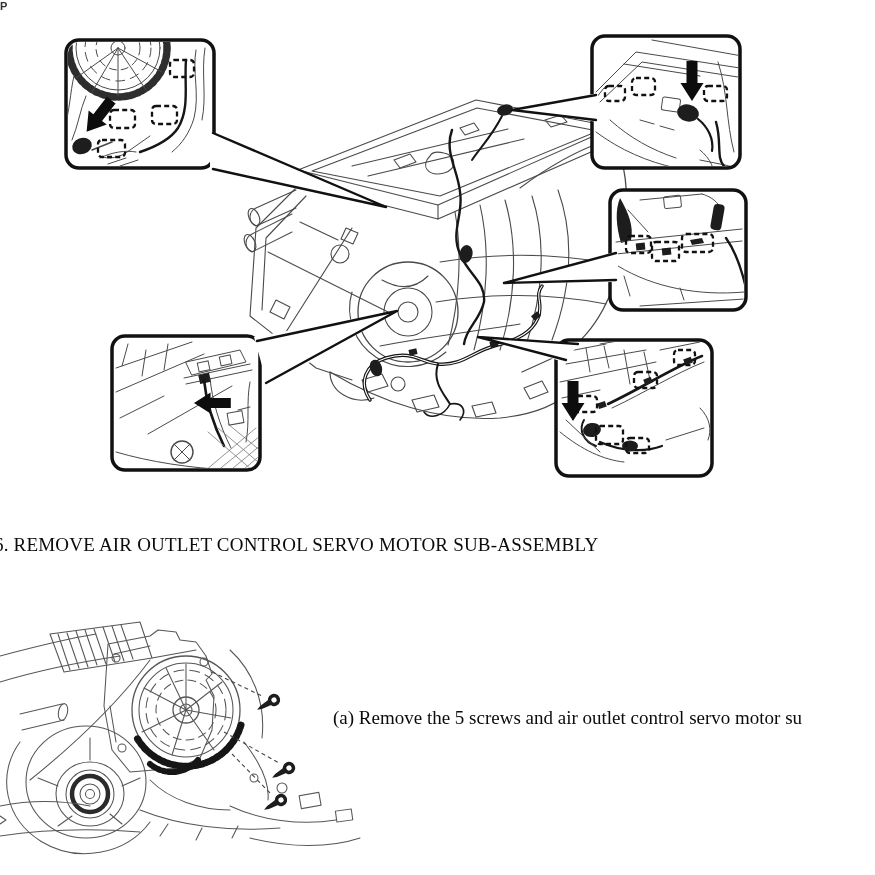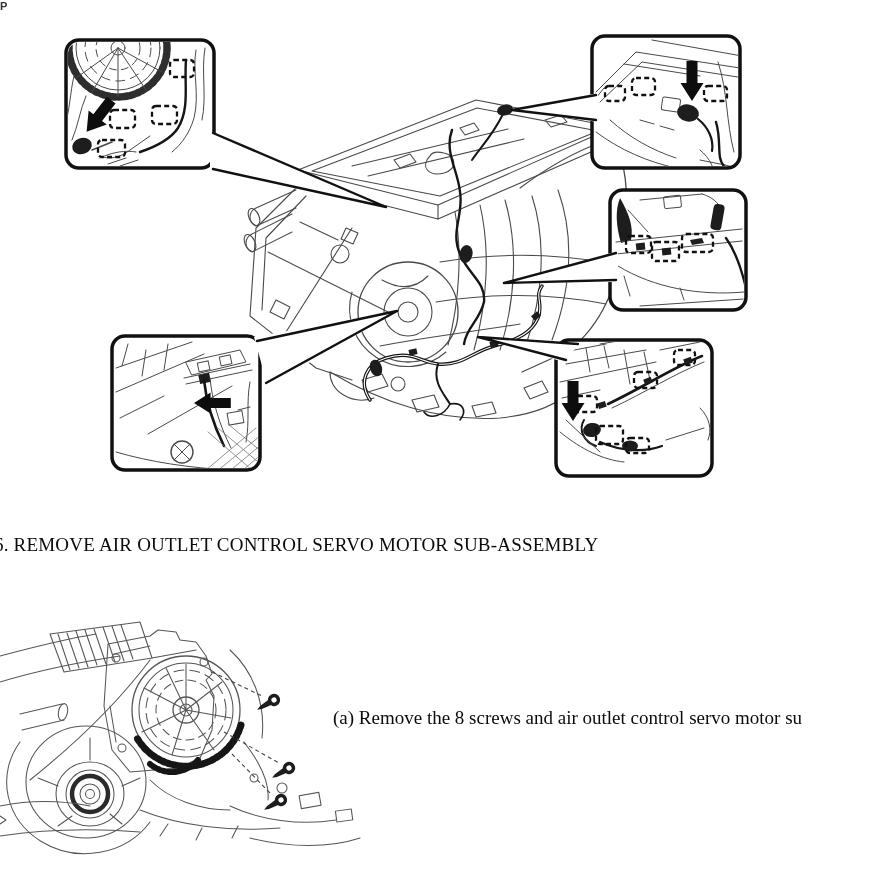--- a/index.html
+++ b/index.html
@@ -346,15 +346,15 @@
       <path d="M5,-3 L15,-1.8 L19.5,0 L15,1.8 L5,3 Z" fill="#1d1d1d"></path>
     </g>
     <g transform="translate(281,190) rotate(150)">
       <circle r="6.2" fill="#1d1d1d"></circle>
           <circle r="2.6" fill="#fff"></circle>
       <path d="M5,-3 L15,-1.8 L19.5,0 L15,1.8 L5,3 Z" fill="#1d1d1d"></path>
     </g>
   </svg>
   </div>
 
-  <div class="abs step-text" style="left:333px;top:707px;">(a) Remove the 8 screws and air outlet control servo motor su</div>
+  <div class="abs step-text" style="left:333px;top:707px;">(a) Remove the 5 screws and air outlet control servo motor su</div>
 
 </div>
 
 </body></html>

